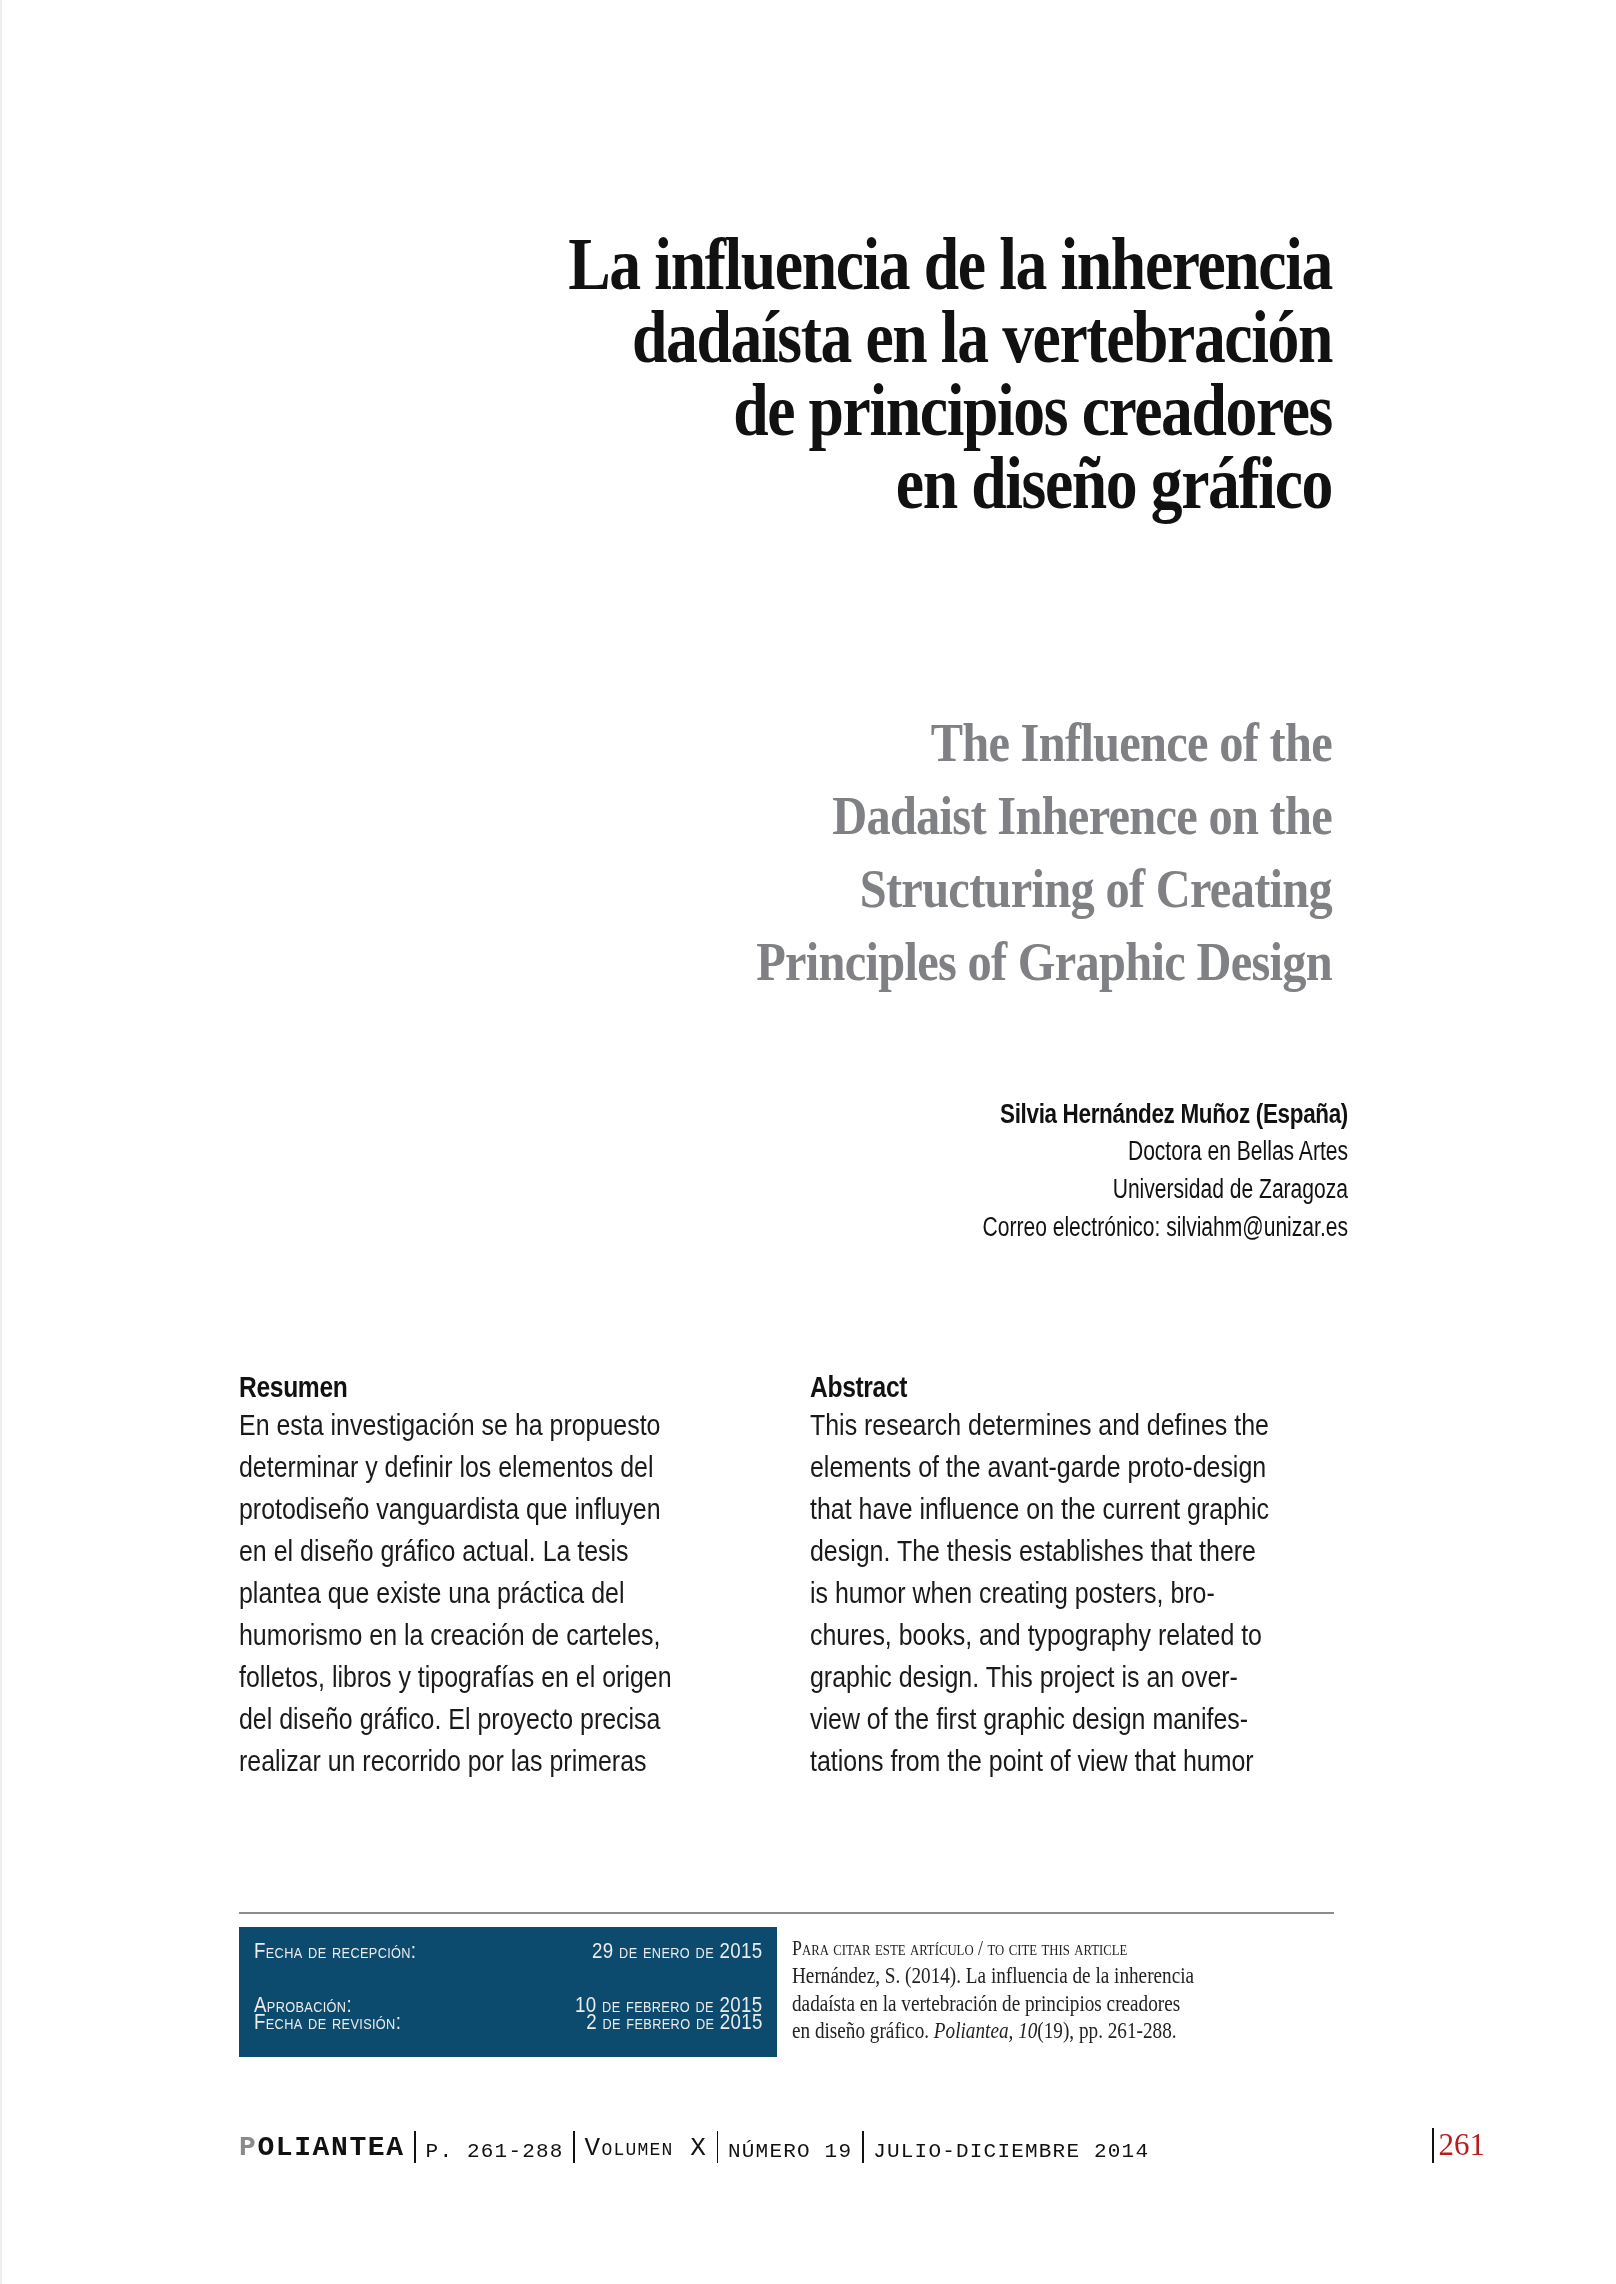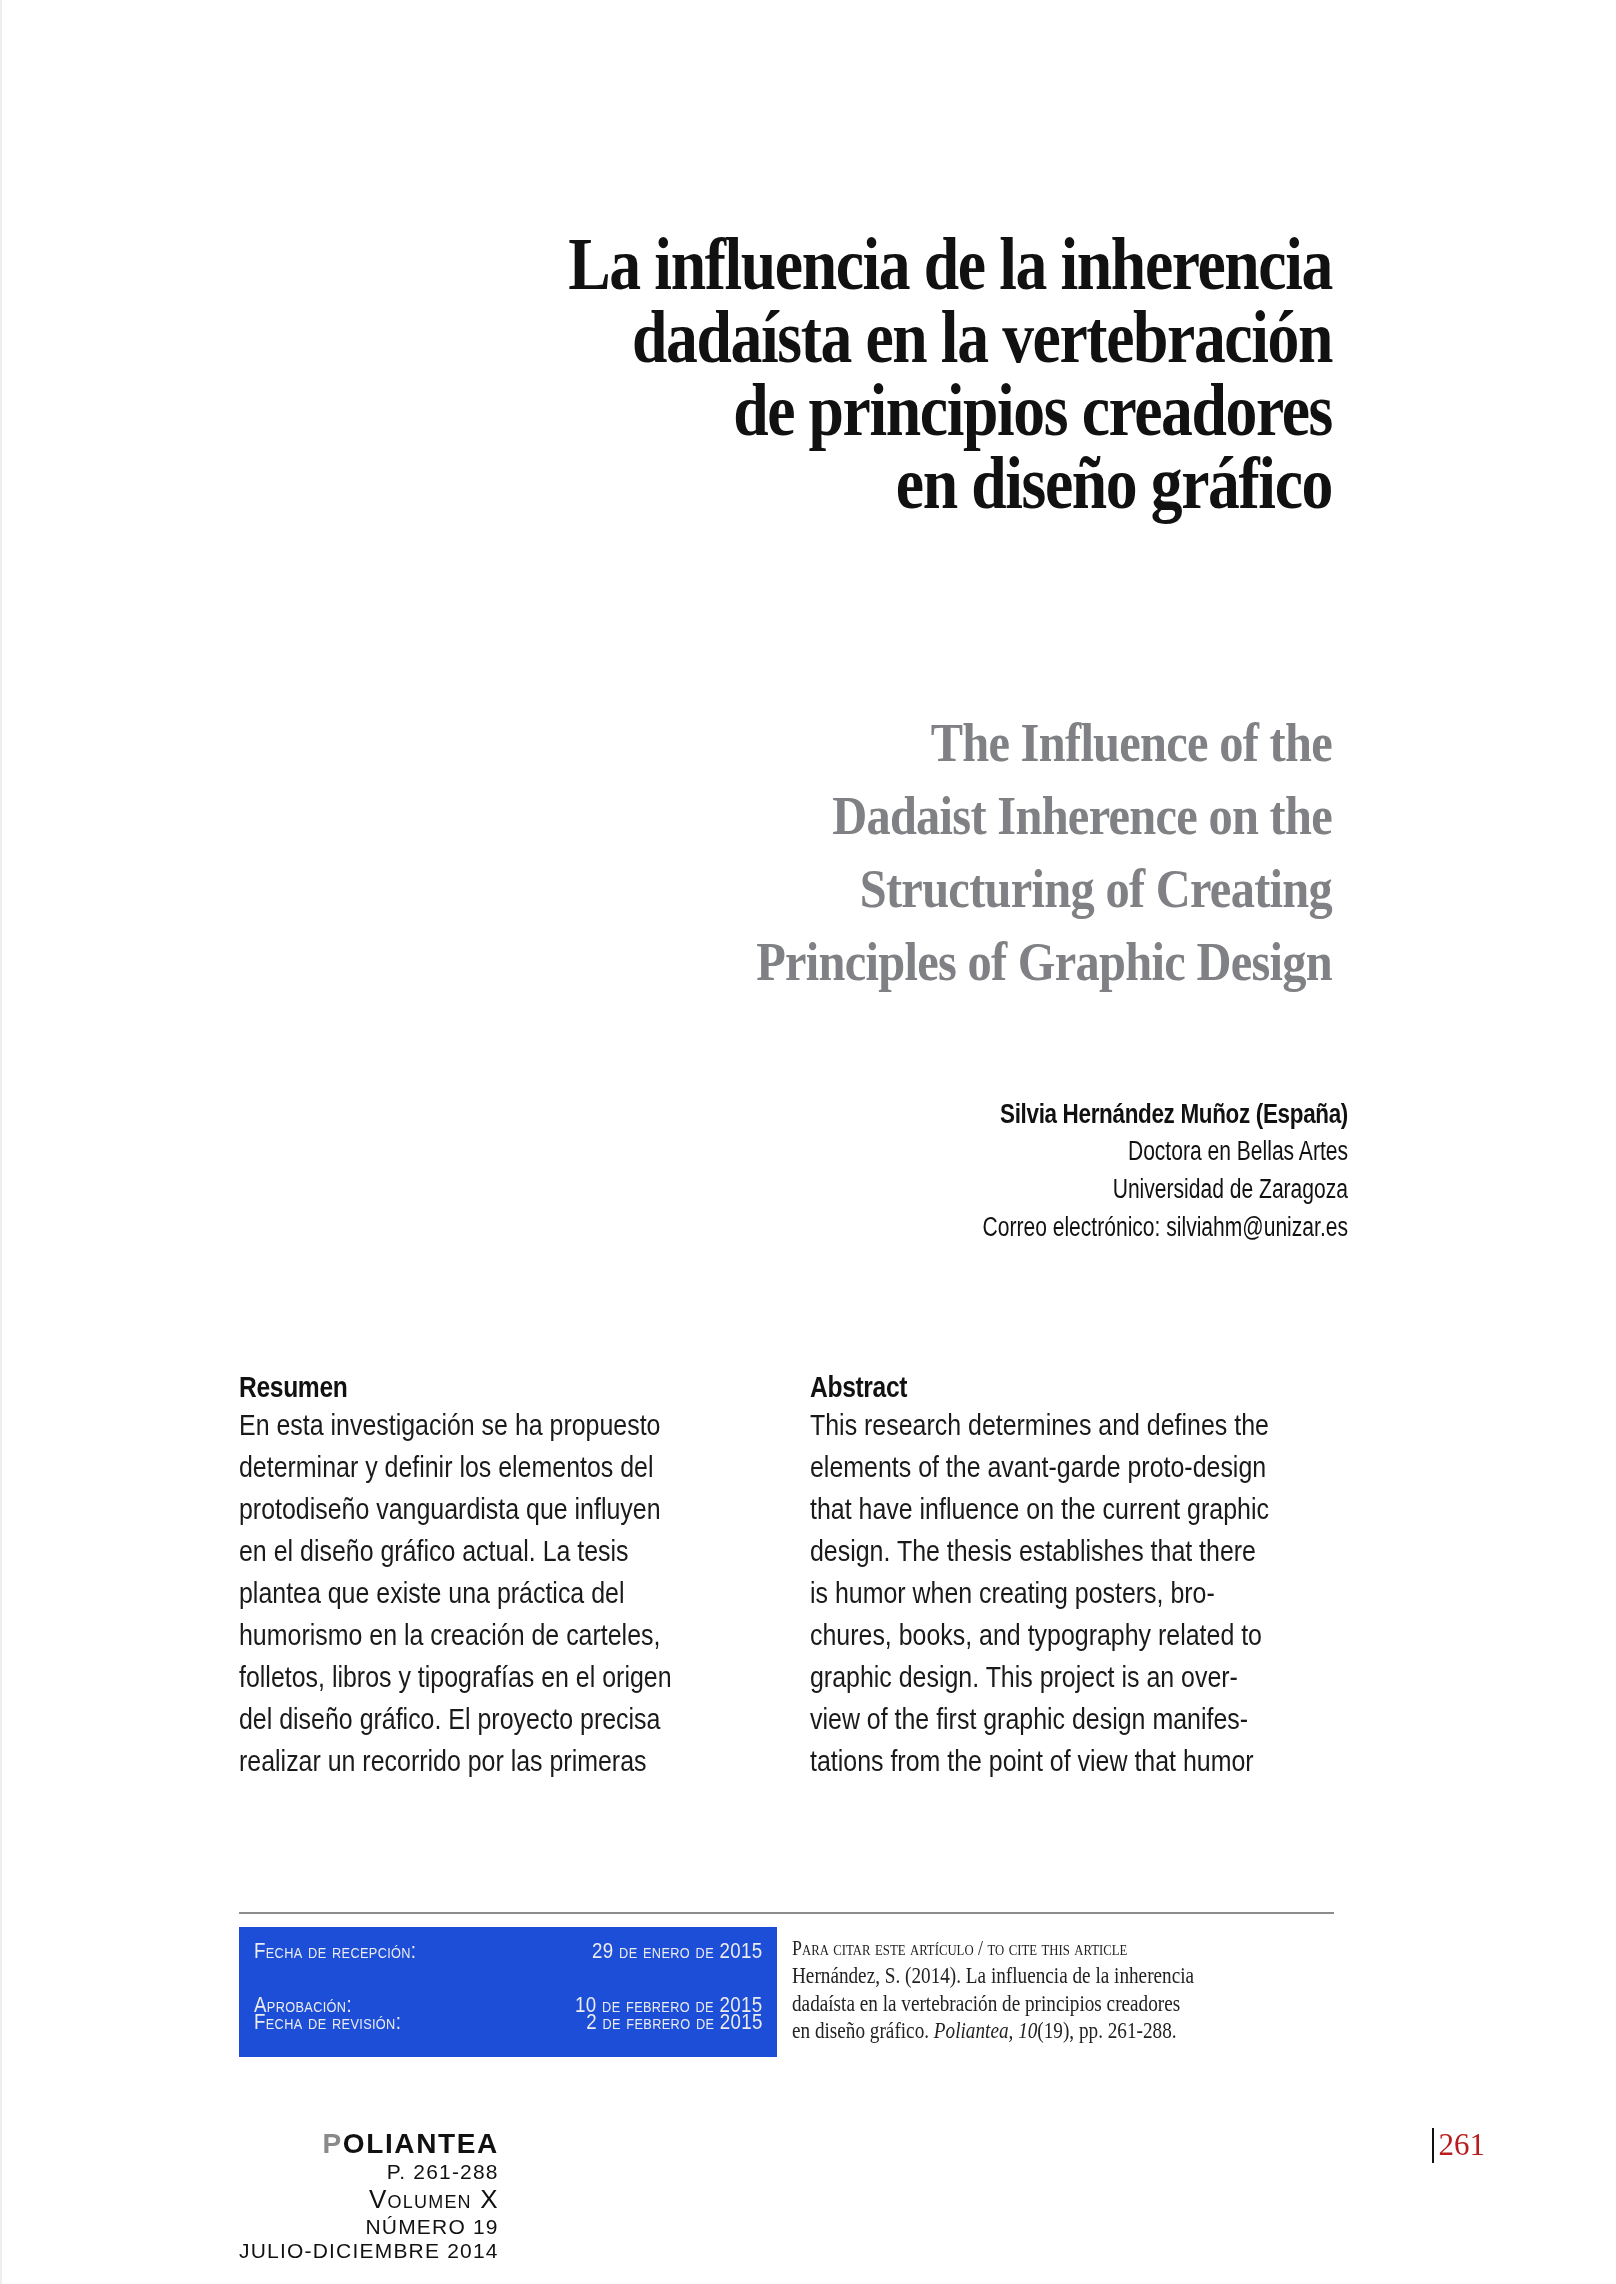--- a/index.html
+++ b/index.html
@@ -47,21 +47,21 @@
     .col .body-line {
       font-family: "Liberation Sans", sans-serif; font-size: 29px; line-height: 42px; color: #1a1a1a;
       white-space: nowrap; transform: scaleX(0.86); transform-origin: left top; font-weight: normal;
     }
 
     .rule {
       position: absolute; left: 239px; top: 1912px; width: 1095px; height: 1.6px; background: #8c8c8c;
     }
 
     .dates-box {
-      position: absolute; left: 239px; top: 1927px; width: 538px; height: 130px; background: #1d4ed8;
+      position: absolute; left: 239px; top: 1927px; width: 538px; height: 130px; background: #0c4a6e;
       color: #ececec; font-family: "Liberation Sans", sans-serif;
     }
     .dates-box .row {
       position: absolute; left: 14.5px; right: 14.5px; height: 27.4px;
       font-size: 22px; line-height: 27.4px; white-space: nowrap;
     }
     .dates-box .row .lbl { position: absolute; left: 0; font-variant: small-caps; transform: scaleX(0.85); transform-origin: left top; letter-spacing: 0.4px;}
     .dates-box .row .val { position: absolute; right: 0; font-variant: small-caps; transform: scaleX(0.85); transform-origin: right top; letter-spacing: 0.4px;}
 
     .cite {
@@ -72,21 +72,21 @@
       font-size: 21px; line-height: 27.4px; font-variant: small-caps; white-space: nowrap;
       transform: scaleX(0.85); transform-origin: left top;
     }
     .cite .cite-line {
       font-size: 22.6px; line-height: 27.4px; white-space: nowrap; transform: scaleX(0.85); transform-origin: left top;
     }
     .cite i { font-style: italic; }
 
     .footer {
       position: absolute; left: 239px; top: 2128px; height: 35px; white-space: nowrap;
-      font-family: Liberation Sans, sans-serif; color: #111; display: flex; align-items: flex-end; flex-direction: column;
+      font-family: Liberation Mono, monospace; color: #111; display: flex; align-items: flex-end;
     }
     .footer .journal { font-size: 28px; letter-spacing: 1.6px; font-weight: bold; }
     .footer .journal .p { color: #8a8a8a; }
     .footer .sep { display: inline-block; width: 1.6px; height: 32px; background: #111; margin: 0 9.7px; }
     .footer .seg { font-size: 21px; letter-spacing: 1.2px; text-transform: uppercase; }
     .footer .seg-vol { font-size: 26px; letter-spacing: 1.2px; font-variant: small-caps; }
     .page-num {
       position: absolute; right: 131px; top: 2128px; height: 35px; display: flex; align-items: flex-end;
       font-family: "Liberation Serif", serif; font-size: 31px; color: #b91c1c;
     }

